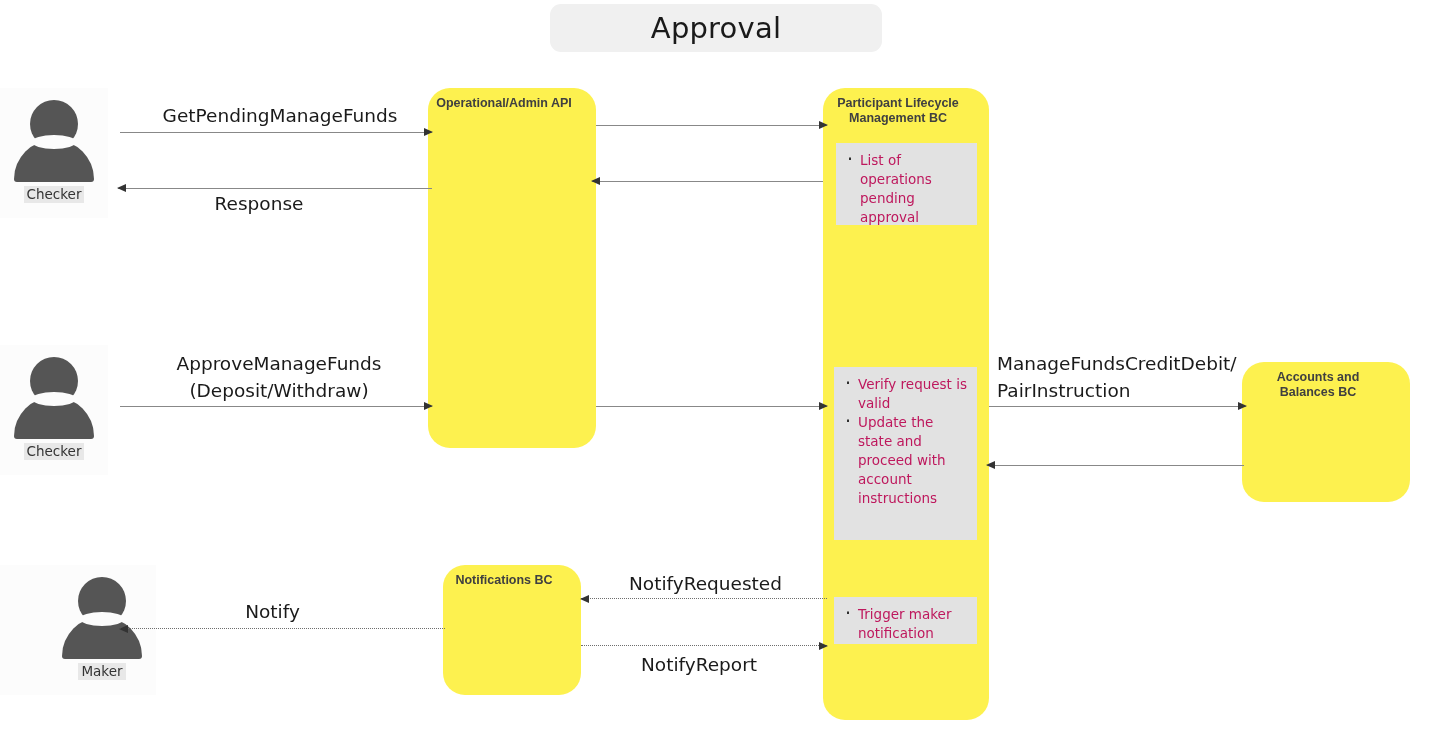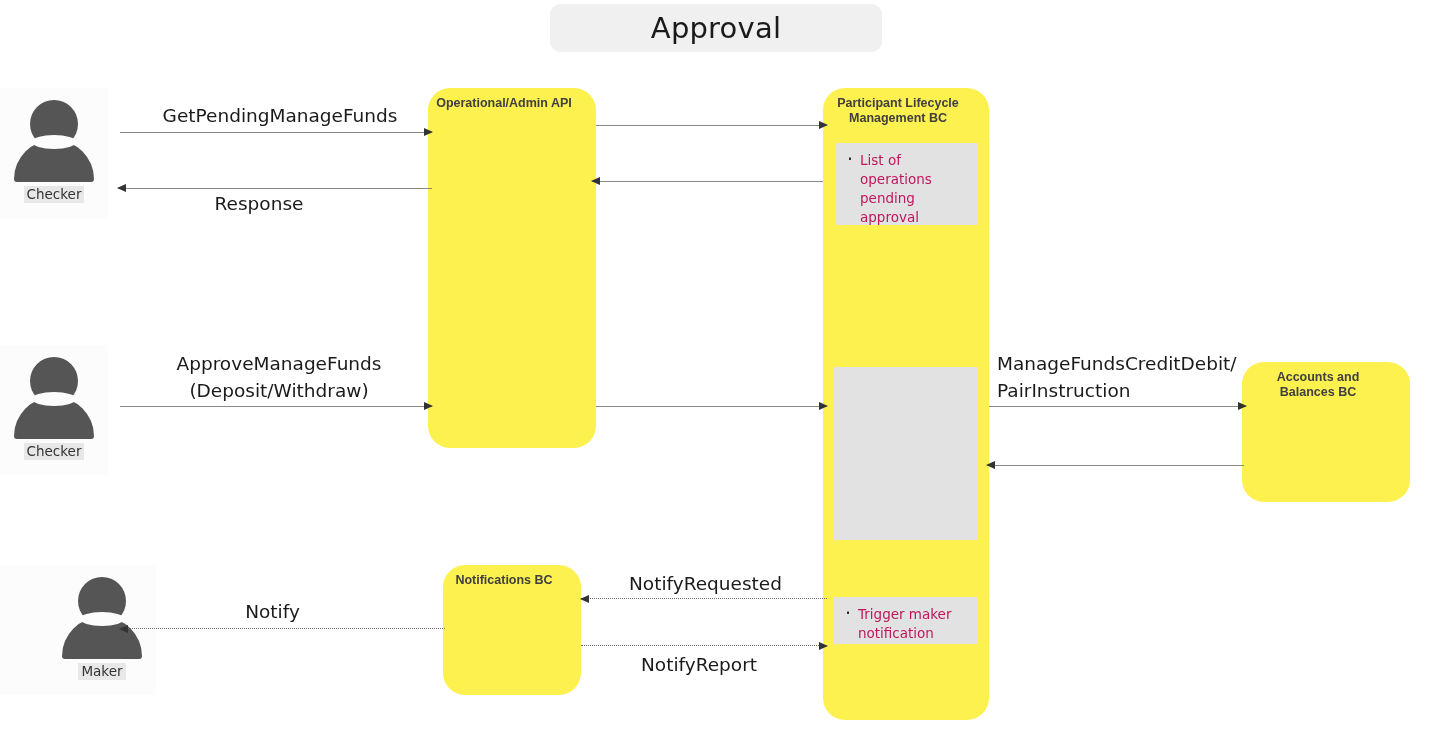--- a/index.html
+++ b/index.html
@@ -232,20 +232,22 @@
 </div>
 
 <div class="note" style="left:836px; top:143px; width:141px; height:82px;">
   <ul>
     <li>List of operations pending approval</li>
   </ul>
 </div>
 
 <div class="note" style="left:834px; top:367px; width:143px; height:173px;">
   <ul>
+    <li>Verify request is valid</li>
+    <li>Update the state and proceed with account instructions</li>
   </ul>
 </div>
 
 <div class="note" style="left:834px; top:597px; width:143px; height:47px;">
   <ul>
     <li>Trigger maker notification</li>
   </ul>
 </div>
 
 <div class="arrow" style="left:120px; top:132px; width:312px;">

